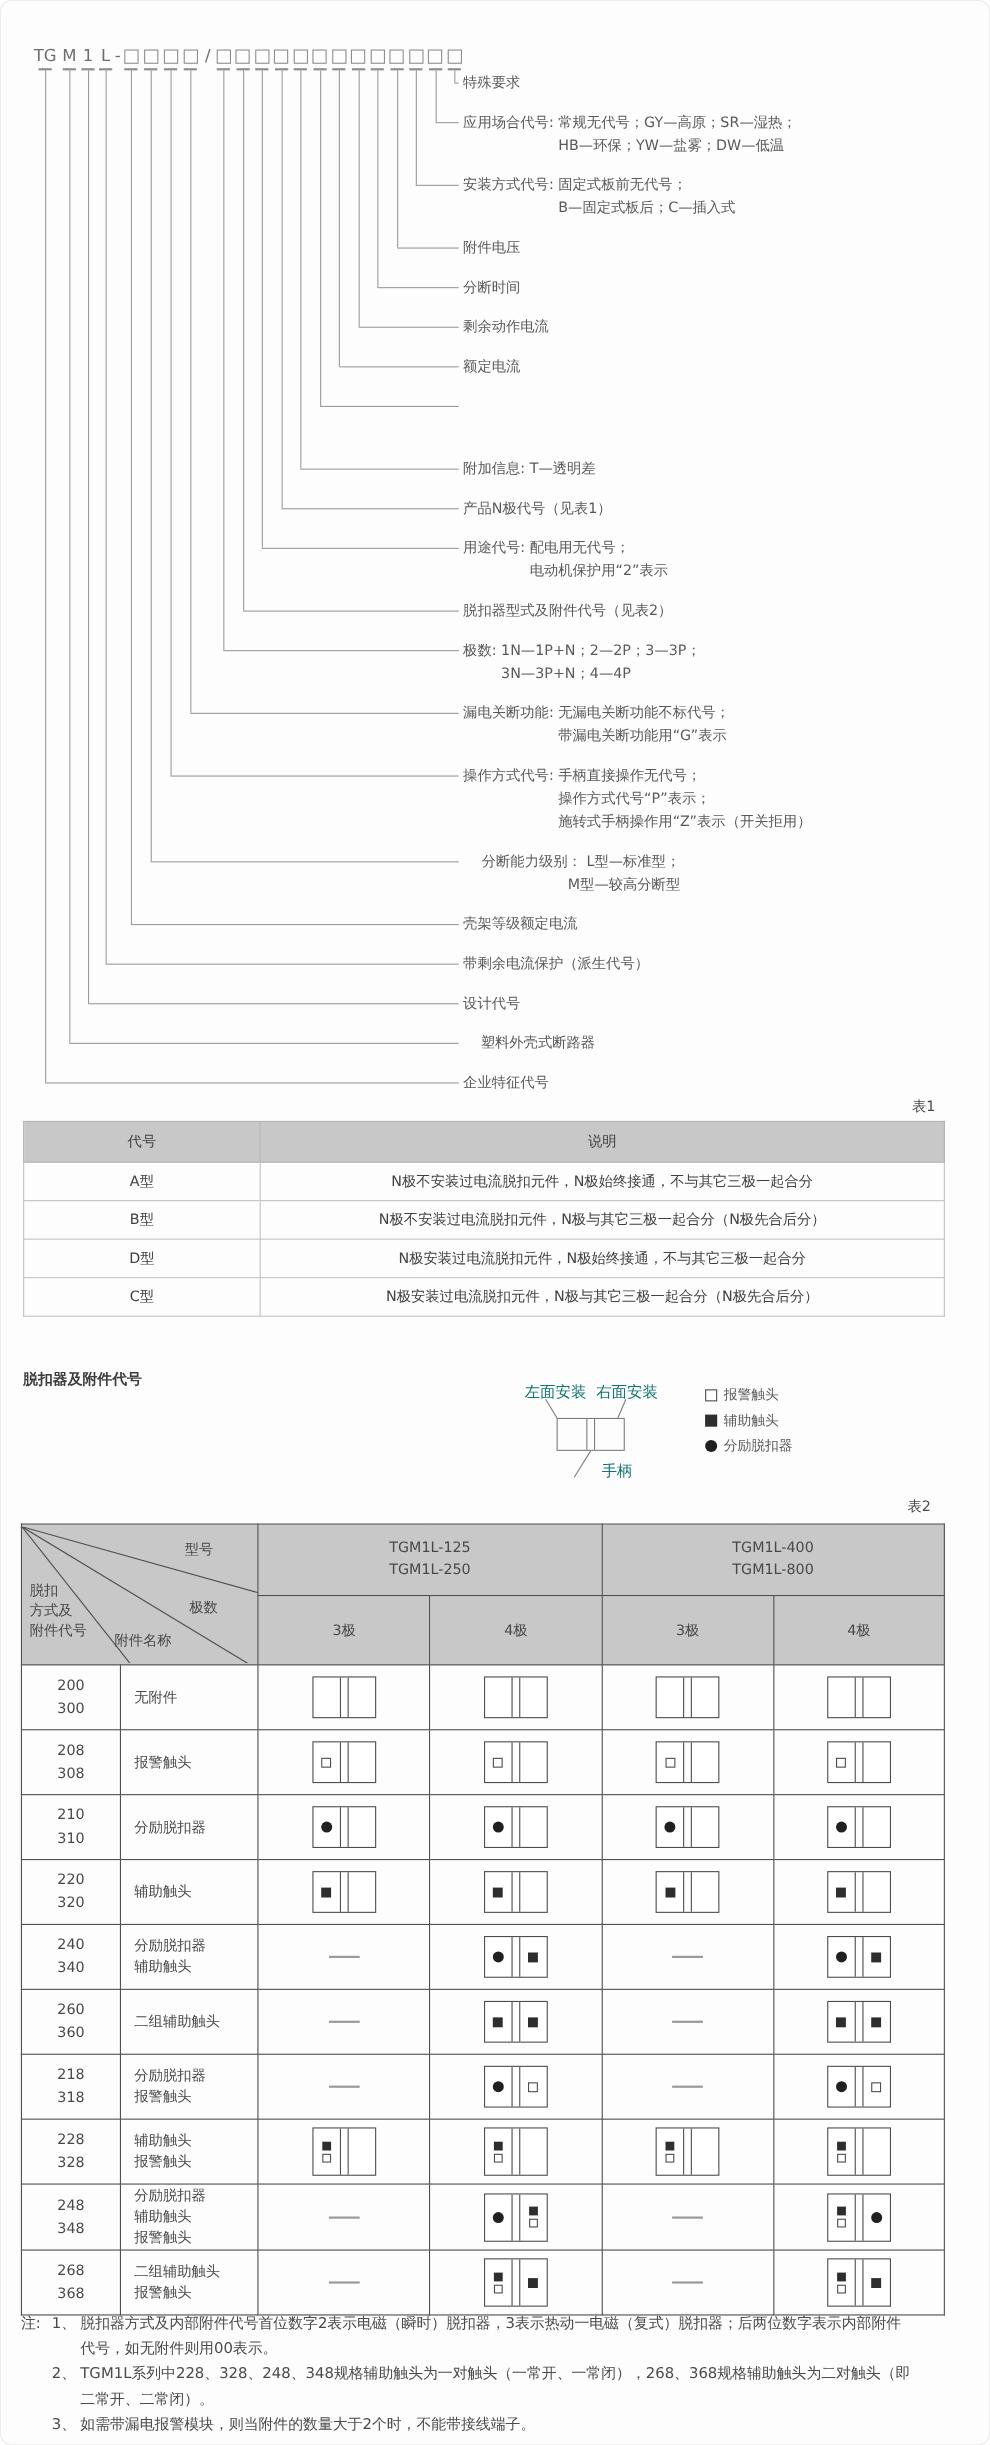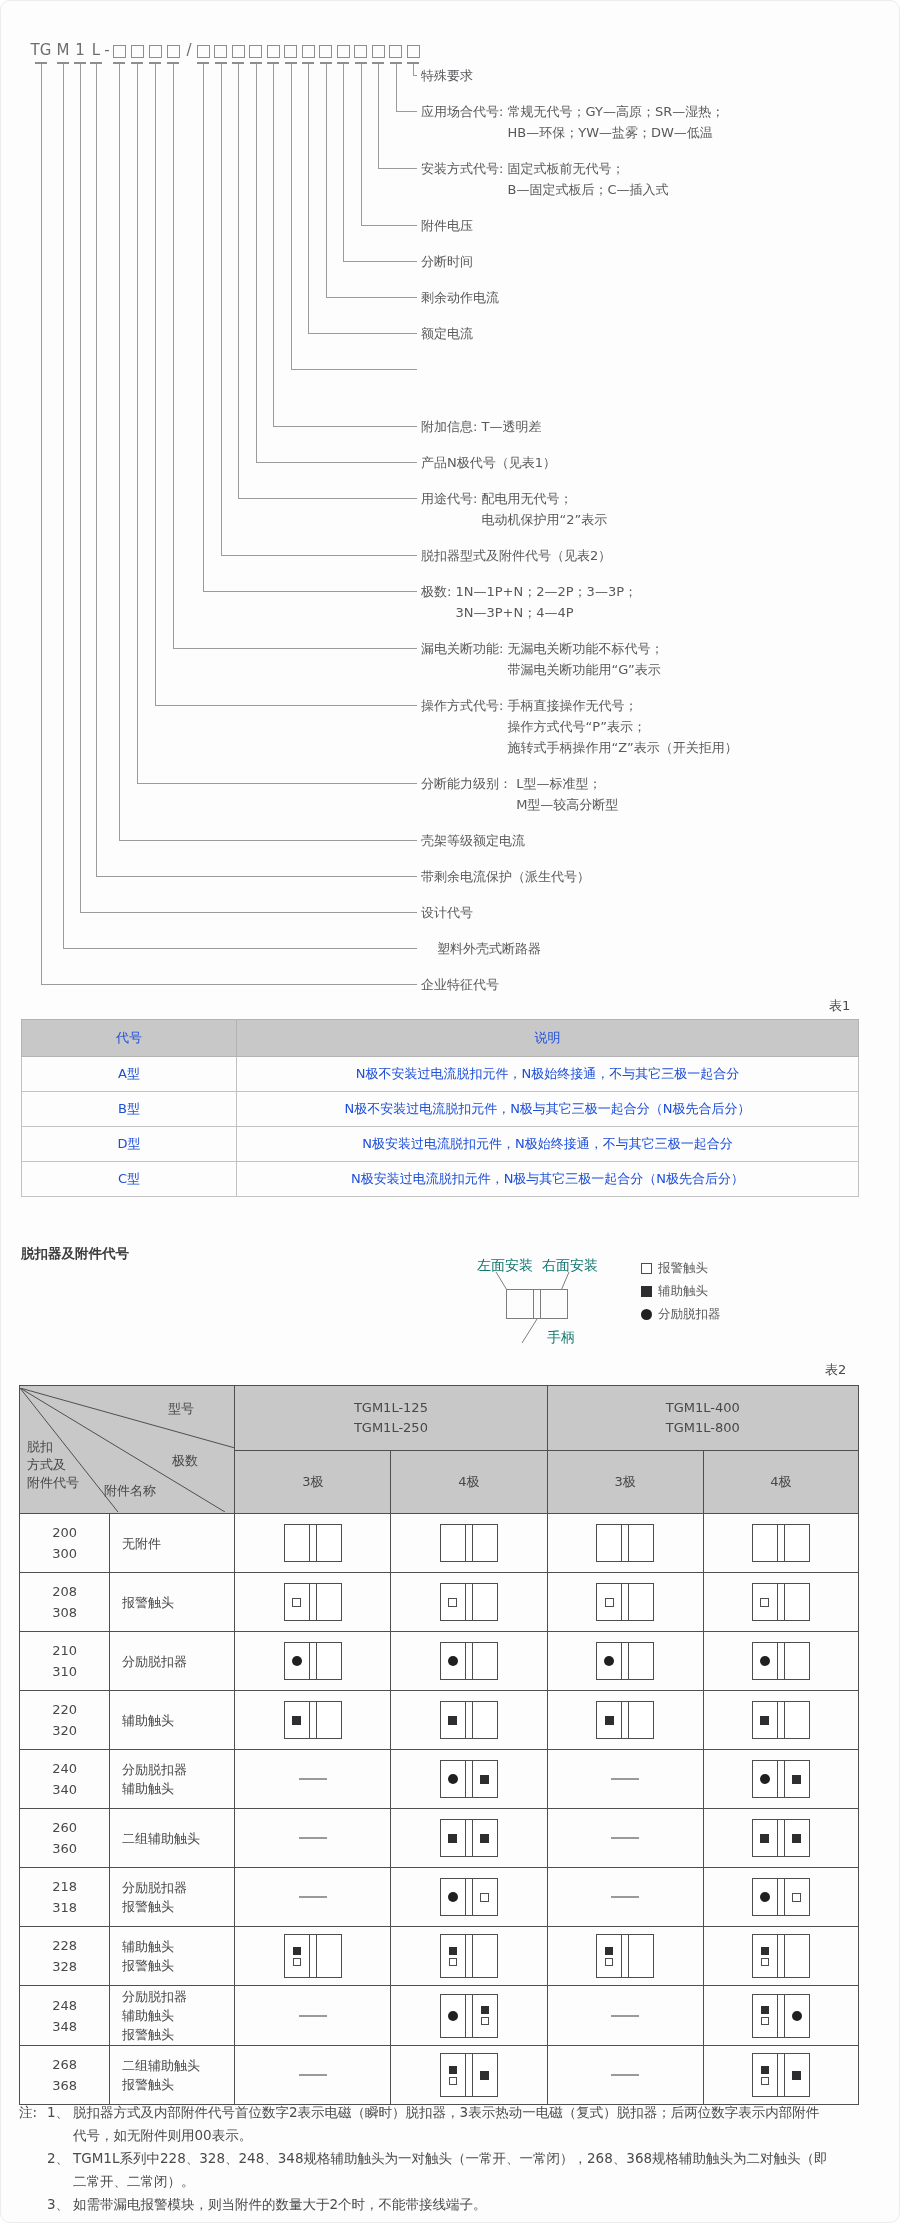--- a/index.html
+++ b/index.html
@@ -14,21 +14,21 @@
   .vline{position:absolute;width:1px;background:#9b9b9b;}
   .hline{position:absolute;height:1px;background:#9b9b9b;}
   .code-label{position:absolute;left:420px;font-size:13px;color:#58595b;}
   .lbl-row{white-space:pre;line-height:21px;}
   .lbl-name{color:#58595b;}
   .ghost{visibility:hidden;}
   
   .tbl-tag{position:absolute;font-size:13px;color:#4a4a4c;}
   
   #table1-wrap{position:absolute;left:20px;top:1018px;width:838px;}
-  #table1{width:838px;border-collapse:collapse;table-layout:fixed;font-size:13px;color:#1d4ed8;}
+  #table1{width:838px;border-collapse:collapse;table-layout:fixed;font-size:13px;color:#404040;}
   #table1 th{background:#c8c8c9;font-weight:normal;height:34px;border:1px solid #b3b3b3;}
   #table1 td{height:32px;text-align:center;border:1px solid #c2c2c2;background:#fdfdfd;}
   
   .section-heading{position:absolute;left:20px;top:1244px;font-size:13.5px;font-weight:bold;color:#3c3c3e;}
   .mount-label{position:absolute;font-size:14px;color:#0f766e;white-space:nowrap;}
   #acc-svg{position:absolute;left:460px;top:1252px;}
   #acc-breaker{position:absolute;left:505px;top:1288px;}
   .breaker-figure{display:flex;width:62px;height:30px;border:1.5px solid #7c7d7f;box-sizing:border-box;background:#fdfdfd;}
   .breaker-figure .fig-left{width:26px;}
   .breaker-figure .fig-mid{width:8px;border-left:1.5px solid #7c7d7f;border-right:1.5px solid #7c7d7f;box-sizing:border-box;}
@@ -189,21 +189,21 @@
       <div class="vline" style="left: 154px; top: 63px; height: 641px;"></div>
       <div class="hline" style="left: 154px; top: 704px; width: 262px;"></div>
       <div class="code-label" style="top: 694px;">
         <div class="lbl-row"><span class="lbl-name">操作方式代号: </span><span>手柄直接操作无代号；</span></div>
         <div class="lbl-row"><span class="lbl-name ghost">操作方式代号: </span><span>操作方式代号“P”表示；</span></div>
         <div class="lbl-row"><span class="lbl-name ghost">操作方式代号: </span><span>施转式手柄操作用“Z”表示（开关拒用）</span></div>
       </div>
       <div class="tick" style="left: 130px; top: 61px;"></div>
       <div class="vline" style="left: 136px; top: 63px; height: 719px;"></div>
       <div class="hline" style="left: 136px; top: 782px; width: 280px;"></div>
-      <div class="code-label" style="top: 772px;">
+      <div class="code-label" style="top: 772px; text-align: right;">
         <div class="lbl-row"><span class="lbl-name">分断能力级别： </span><span>L型—标准型；</span></div>
         <div class="lbl-row"><span class="lbl-name ghost">分断能力级别： </span><span>M型—较高分断型</span></div>
       </div>
       <div class="tick" style="left: 112px; top: 61px;"></div>
       <div class="vline" style="left: 118px; top: 63px; height: 776px;"></div>
       <div class="hline" style="left: 118px; top: 839px; width: 298px;"></div>
       <div class="code-label" style="top: 829px;">
         <div class="lbl-row"><span class="lbl-name">壳架等级额定电流</span></div>
       </div>
       <div class="tick" style="left: 89px; top: 61px;"></div>

